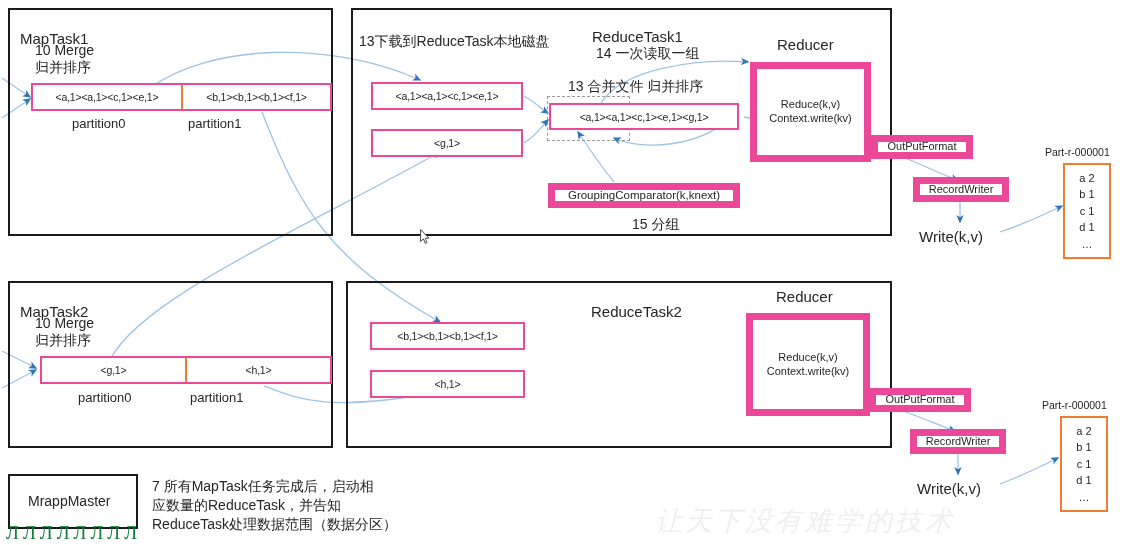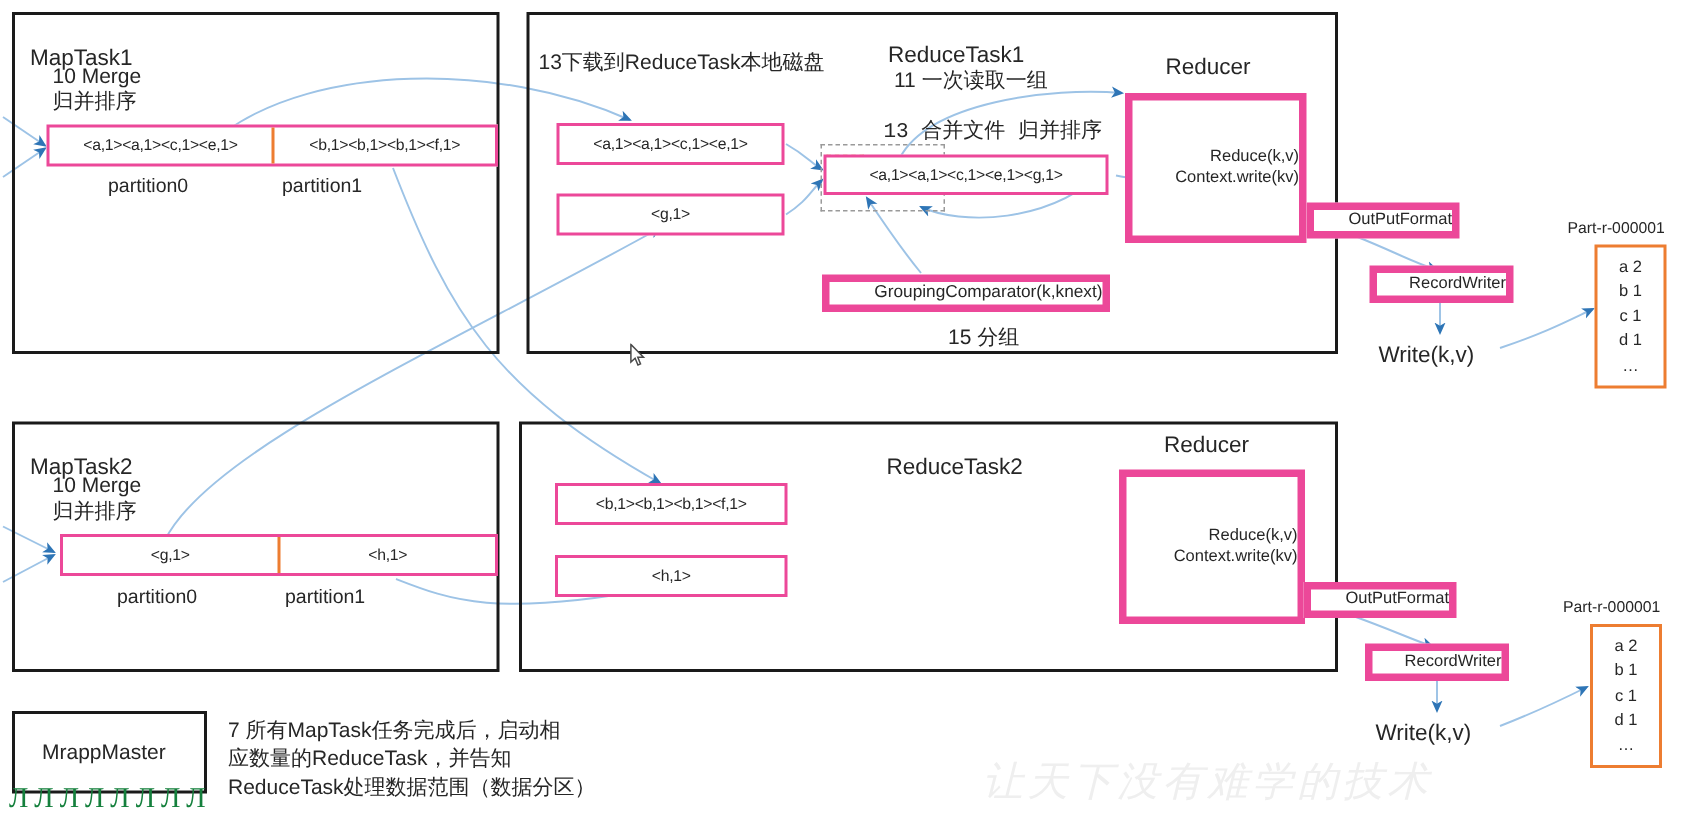--- a/index.html
+++ b/index.html
@@ -46,24 +46,24 @@
   .obox.split{justify-content:flex-start;padding:0;}
   .obox .cell{
     flex:1 1 auto;
     display:flex;align-items:center;justify-content:center;
     height:100%;
   }
   .obox .cell + .cell{border-left:2px solid #ed7d31;}
 
   
   .gbox{
-    border:5px solid #ec4899;
+    border:7px solid #ec4899;
     background:#ffffff;
     display:flex;
-    align-items:flex-end;
+    align-items:center;
     justify-content:center;
     flex-direction:column;
     font-size:11px;
     color:#262626;
     white-space:nowrap;
     line-height:1.25;
   }
 
   
   .lbl{
@@ -189,22 +189,22 @@
 
   <div class="abs panel" style="left:8px;top:474px;width:130px;height:55px;"></div>
   <div class="lbl lbl-sm" style="left:28px;top:493px;font-size:14px;">MrappMaster</div>
   <div class="lbl lbl-cn" style="left:152px;top:478px;">7 所有MapTask任务完成后，启动相</div>
   <div class="lbl lbl-cn" style="left:152px;top:497px;">应数量的ReduceTask，并告知</div>
   <div class="lbl lbl-cn" style="left:152px;top:516px;">ReduceTask处理数据范围（数据分区）</div>
 
   <div class="abs panel" style="left:351px;top:8px;width:541px;height:228px;"></div>
   <div class="panel-title" style="left:592px;top:12px;">ReduceTask1</div>
   <div class="lbl lbl-cn" style="left:359px;top:33px;">13下载到ReduceTask本地磁盘</div>
-  <div class="lbl lbl-cn" style="left:596px;top:45px;">11 一次读取一组</div>
-  <div class="lbl lbl-cn" style="left:589px;top:78px;font-family:Liberation Mono, monospace;">13 合并文件 归并排序</div>
+  <div class="lbl lbl-cn" style="left:596px;top:45px;">14 一次读取一组</div>
+  <div class="lbl lbl-cn" style="left:568px;top:78px;">13 合并文件 归并排序</div>
 
   <div class="abs obox" style="left:371px;top:82px;width:152px;height:28px;">&lt;a,1&gt;&lt;a,1&gt;&lt;c,1&gt;&lt;e,1&gt;</div>
   <div class="abs obox" style="left:371px;top:129px;width:152px;height:28px;">&lt;g,1&gt;</div>
 
   <div class="abs selrect" style="left:547px;top:96px;width:83px;height:45px;"></div>
   <div class="abs selrect-inner" style="left:551px;top:103px;width:25px;height:24px;"></div>
 
   <div class="abs obox" style="left:549px;top:103px;width:190px;height:27px;">&lt;a,1&gt;&lt;a,1&gt;&lt;c,1&gt;&lt;e,1&gt;&lt;g,1&gt;</div>
 
   <div class="abs gbox" style="left:548px;top:183px;width:192px;height:25px;font-size:11.5px;">GroupingComparator(k,knext)</div>

